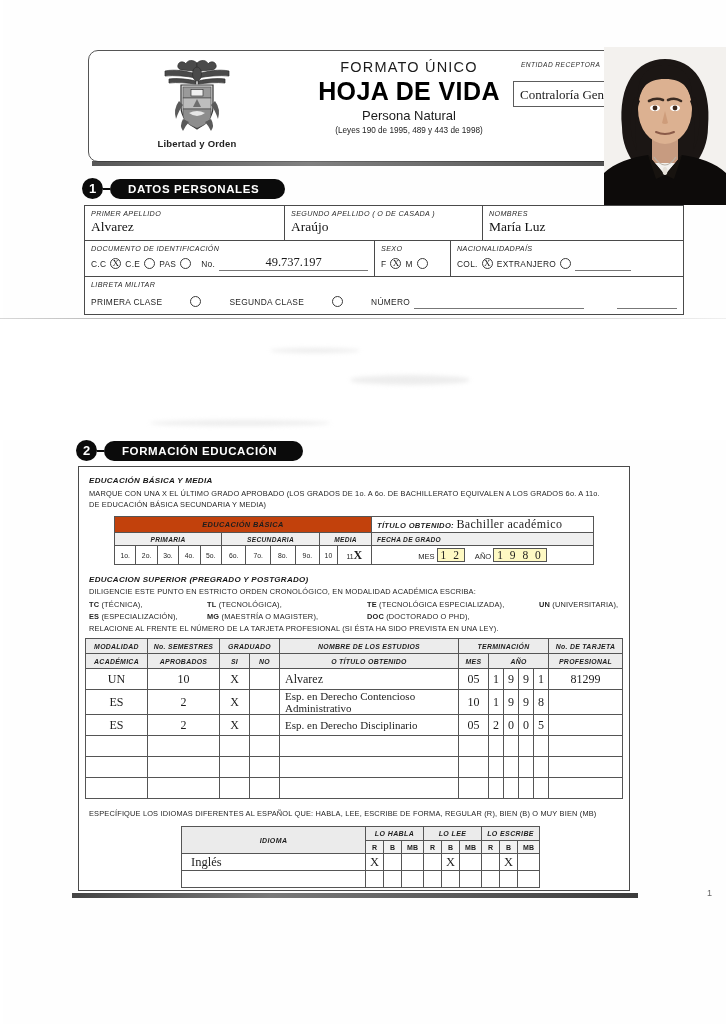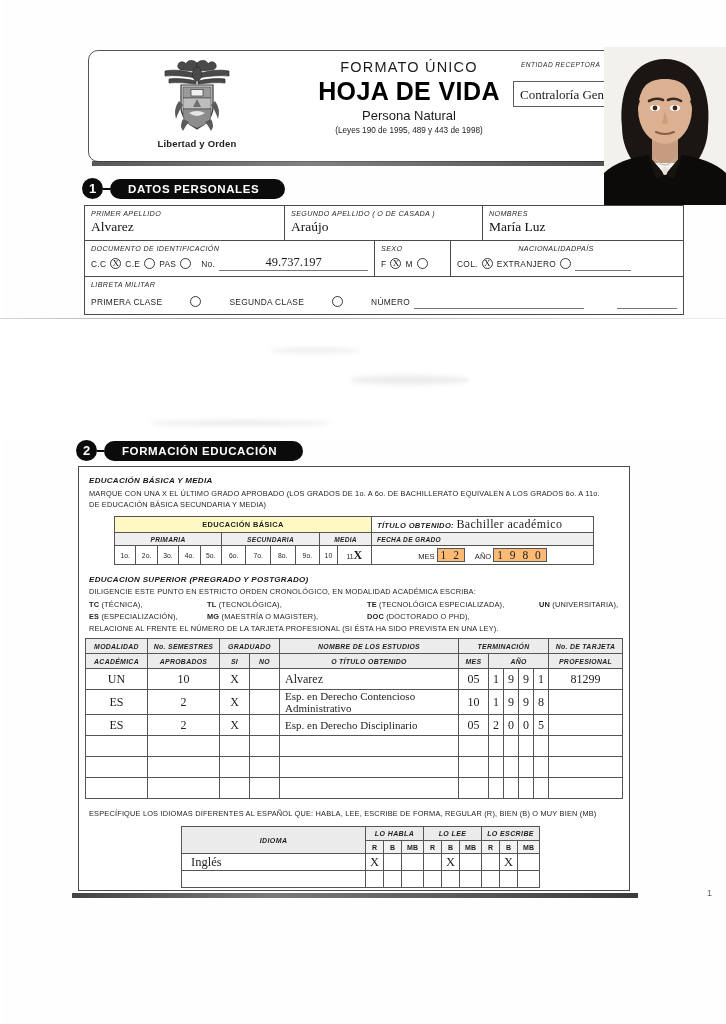--- a/index.html
+++ b/index.html
@@ -77,28 +77,28 @@
   .s2foot{ position:absolute; left:72px; top:893px; width:566px; height:5px;
            background:linear-gradient(90deg,#2f2f2f,#6a6a6a 35%,#262626); opacity:.9;}
 
   .sub-h{ font-size:8px; font-weight:bold; font-style:italic; letter-spacing:.3px; color:#161616;}
   .body-t{ font-size:7.4px; letter-spacing:.18px; color:#242424; line-height:1.45;}
   b.code{ font-weight:bold; }
 
   
   .bt{ border-collapse:collapse; width:368px; font-size:7px; }
   .bt td,.bt th{ border:1px solid #555; padding:0; text-align:center; color:#1d1d1d;}
-  .bt .hd{ font-weight:bold; letter-spacing:.4px; background:#fef9c3; height:14px; font-size:7.4px;}
+  .bt .hd{ font-style:italic; font-weight:bold; letter-spacing:.4px; background:#c2410c; height:14px; font-size:7.4px;}
   .bt .sh{ font-style:italic; font-weight:bold; letter-spacing:.3px; background:#efefef; height:13px; font-size:6.6px;}
   .bt .gr{ height:16px; font-size:6.8px; }
   .bt .left{ text-align:left; padding-left:5px; }
   .titbox{ font-size:7.6px; font-style:italic; font-weight:bold; letter-spacing:.3px;}
   .titval{ font-family:"Liberation Serif", serif; font-size:12px; font-style:normal; font-weight:normal;}
   .mbox{ display:inline-block; border:1px solid #555; padding:0 3px; font-family:"Liberation Serif", serif;
-         font-size:11.5px; letter-spacing:2px; background:#fdba74;}
+         font-size:11.5px; letter-spacing:2px; background:#fef9c3;}
 
   
   .st{ border-collapse:collapse; width:538px; font-size:7px; table-layout:fixed;}
   .st td,.st th{ border:1px solid #555; padding:0; text-align:center; color:#1d1d1d; height:18px;}
   .st .hdr{ font-style:italic; font-weight:bold; letter-spacing:.3px; background:#ececec; font-size:6.9px; height:15px;}
   .st .dat{ font-family:"Liberation Serif", serif; font-size:12px; height:21px;}
   .st .dat.l{ text-align:left; padding-left:5px; }
   .st .empty{ height:21px; }
 
   
@@ -209,21 +209,21 @@
       <div class="fld" style="width:76px;">
         <div class="lbl">SEXO</div>
         <div class="inline">
           <span class="mini">F</span>
           <span class="circ x"></span>
           <span class="mini">M</span>
           <span class="circ"></span>
         </div>
       </div>
       <div class="fld" style="flex:1;">
-        <div style="display:flex; justify-content:center;">
+        <div style="display:flex; justify-content:flex-start;">
           <span class="lbl">NACIONALIDAD</span>
           <span class="lbl" style="margin-right:22px;">PAÍS</span>
         </div>
         <div class="inline">
           <span class="mini">COL.</span>
           <span class="circ x"></span>
           <span class="mini">EXTRANJERO</span>
           <span class="circ"></span>
           <span class="uline" style="max-width:56px;"></span>
         </div>

